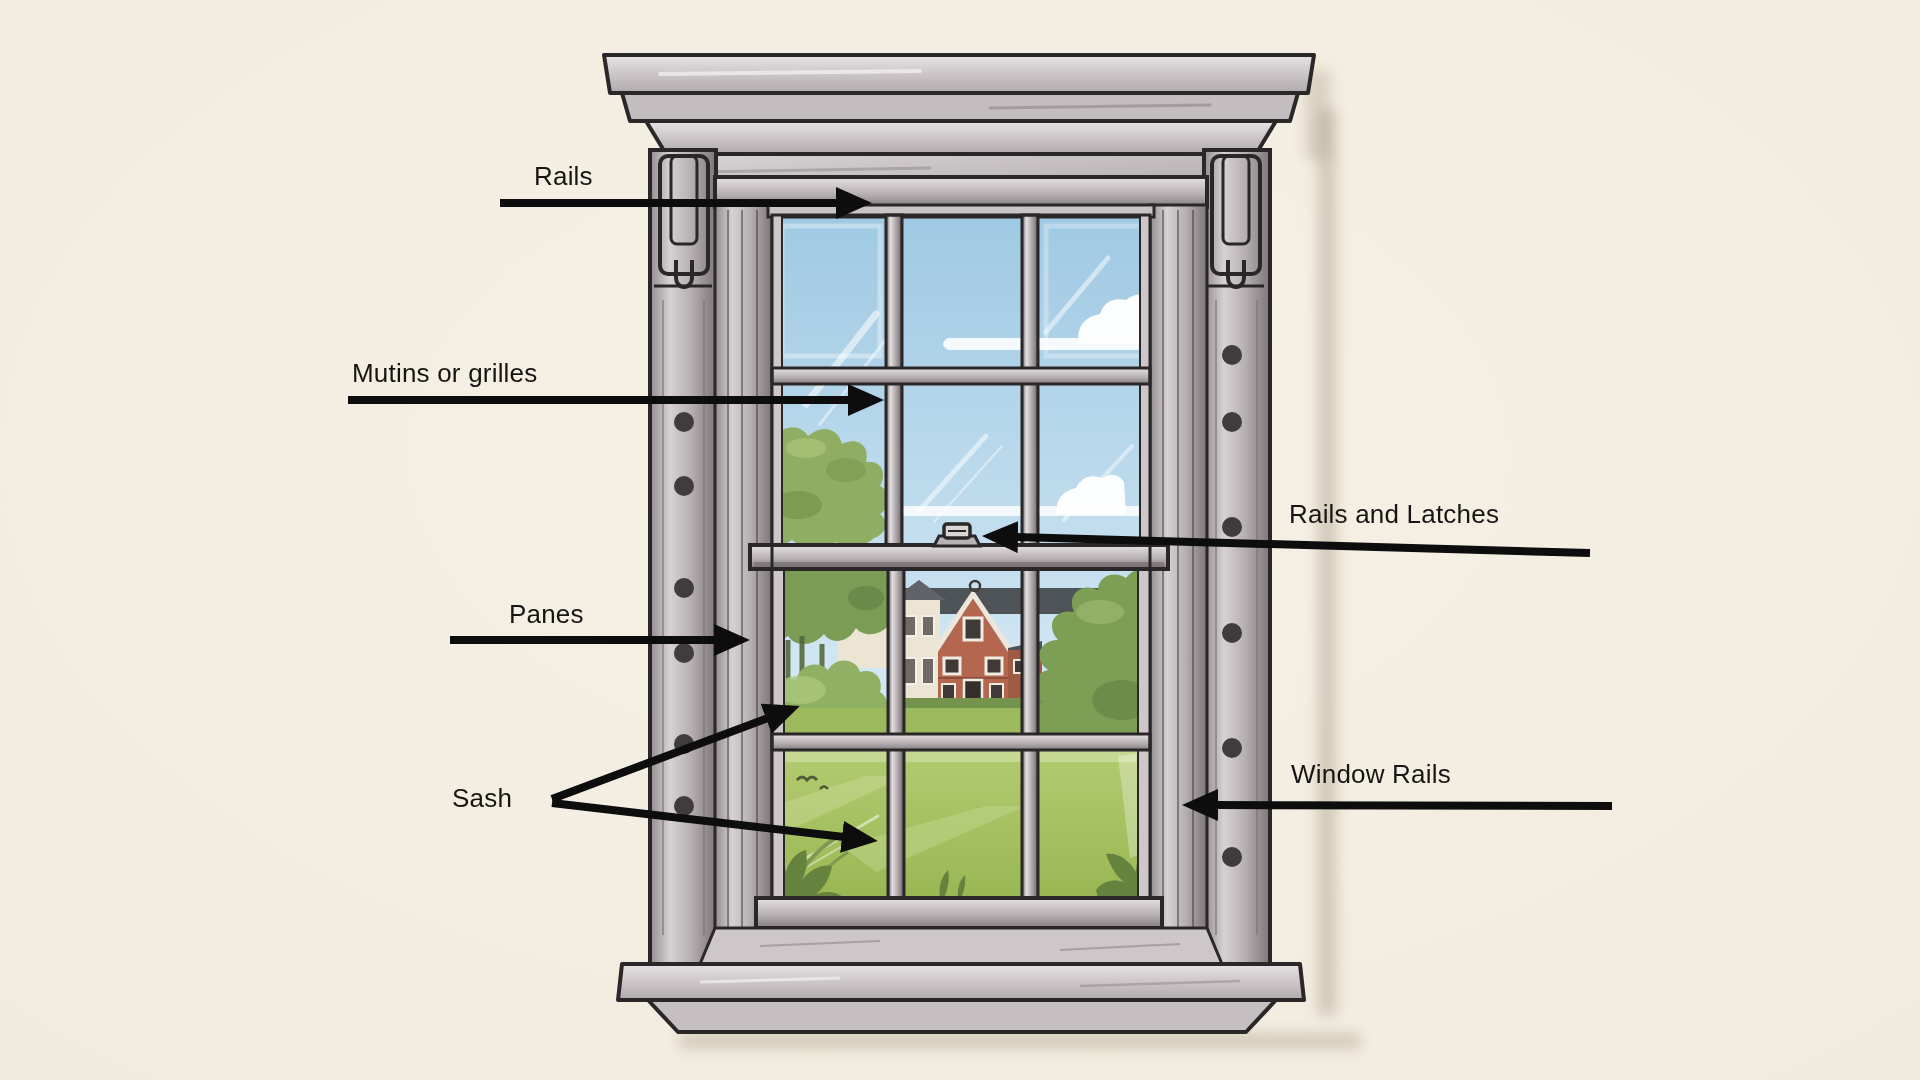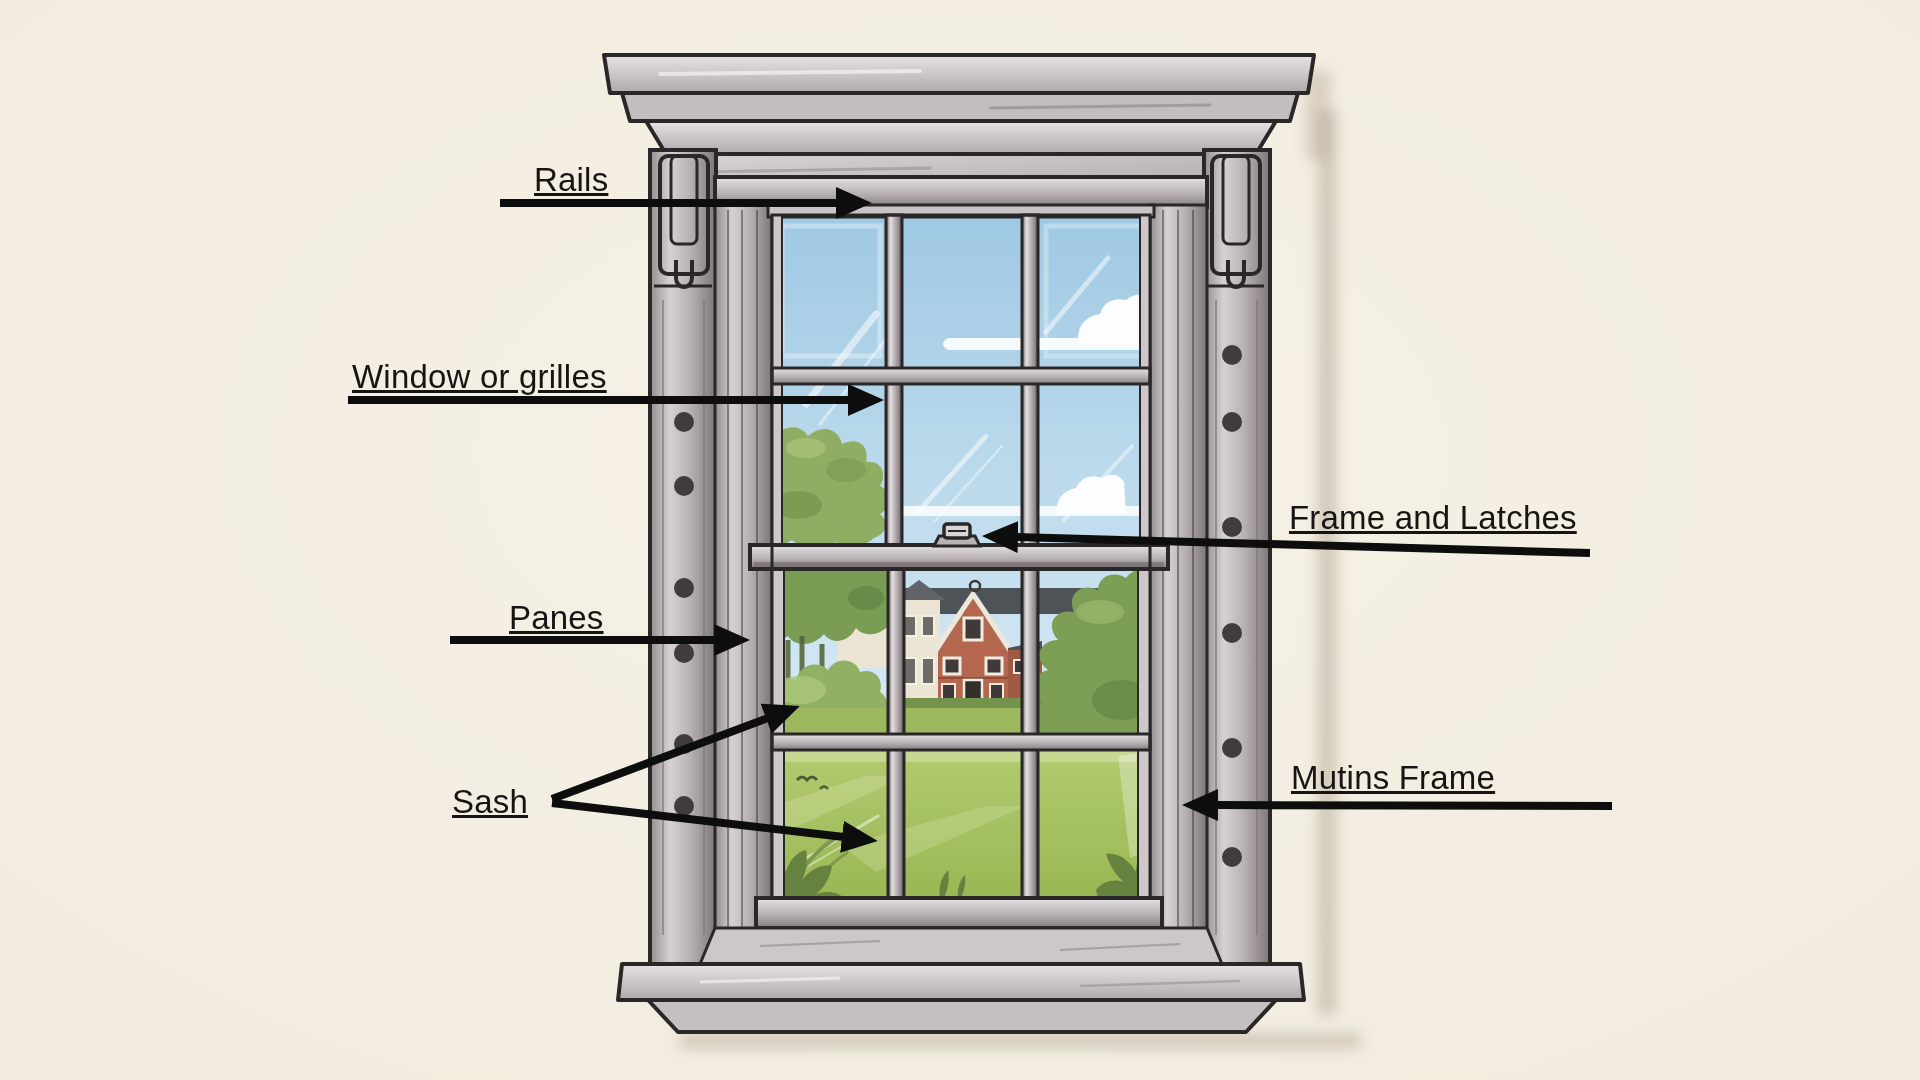--- a/index.html
+++ b/index.html
@@ -2,22 +2,22 @@
 <html><head>
 <meta charset="utf-8">
 <style>
   html,body{margin:0;padding:0;background:#efe9db;}
   .stage{
     position:relative;width:1920px;height:1080px;overflow:hidden;
     background:radial-gradient(120% 125% at 50% 42%, #f6f1e6 0%, #f2ecdf 55%, #eae3d2 100%);
     font-family:"Liberation Sans", sans-serif;
   }
   .lbl{
-    position:absolute;color:#161514;font-size:33px;line-height:1.1;
-    letter-spacing:.2px;white-space:nowrap;user-select:none;text-decoration:underline;
+    position:absolute;color:#161514;font-size:26px;line-height:1.1;
+    letter-spacing:.2px;white-space:nowrap;user-select:none;
   }
   svg{display:block;}
   .overlay{position:absolute;left:0;top:0;pointer-events:none;}
 </style>
 </head>
 <body>
 
 <div class="stage">
 
   <svg class="overlay" width="1920" height="1080" viewBox="0 0 1920 1080">
@@ -294,19 +294,19 @@
       <path d="M348,400 L850,400" marker-end="url(#ah)"></path>
       <path d="M1590,553 L1016,537" marker-end="url(#ah)"></path>
       <path d="M450,640 L716,640" marker-end="url(#ah)"></path>
       <path d="M552,799 L768,718" marker-end="url(#ah)"></path>
       <path d="M552,803 L844,837" marker-end="url(#ah)"></path>
       <path d="M1612,806 L1216,805" marker-end="url(#ah)"></path>
     </g>
   </svg>
 
   <div class="lbl" style="left:534px;top:162px">Rails</div>
-  <div class="lbl" style="left:352px;top:359px">Window or grilles</div>
-  <div class="lbl" style="left:1289px;top:500px">Frame and Latches</div>
+  <div class="lbl" style="left:352px;top:359px">Mutins or grilles</div>
+  <div class="lbl" style="left:1289px;top:500px">Rails and Latches</div>
   <div class="lbl" style="left:509px;top:600px">Panes</div>
   <div class="lbl" style="left:452px;top:784px">Sash</div>
-  <div class="lbl" style="left:1291px;top:760px">Mutins Frame</div>
+  <div class="lbl" style="left:1291px;top:760px">Window Rails</div>
 
 </div>
 
 </body></html>

